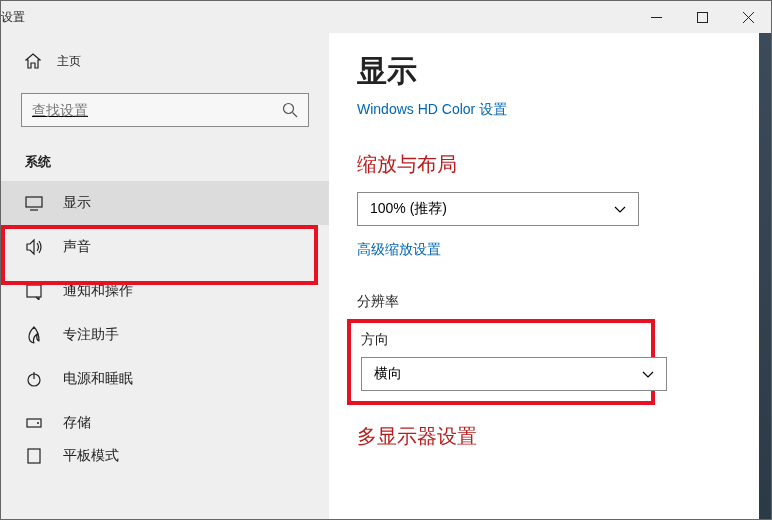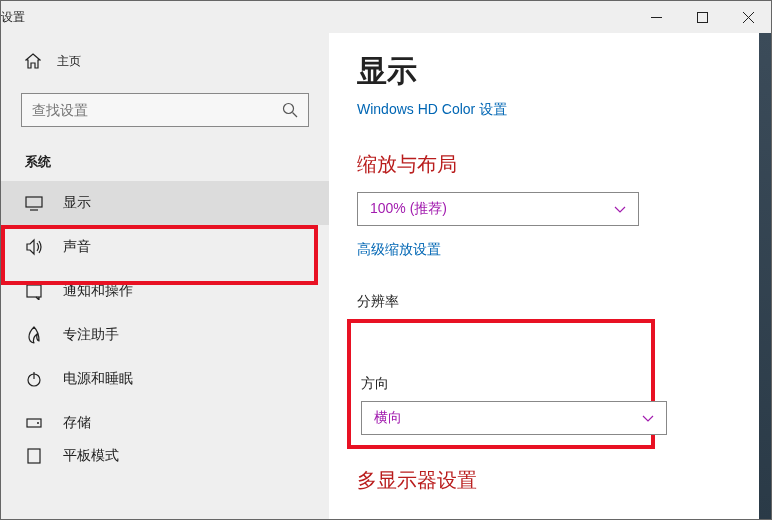--- a/index.html
+++ b/index.html
@@ -7,38 +7,38 @@
   .window { width: 772px; height: 520px; background: #fff; position: relative; border: 1px solid #666; }
   .titlebar { height: 32px; display: flex; align-items: center; background: #efefef; }
   .title { font-size: 12px; color: #222; flex: 0 0 auto; }
   .tb-spacer { flex: 1; }
   .tb-btn { width: 46px; height: 32px; display: flex; align-items: center; justify-content: center; color: #222; }
   .tb-btn svg { width: 11px; height: 11px; }
   .body { display: flex; height: calc(100% - 32px); }
   .sidebar { width: 328px; background: #efefef; padding-top: 8px; position: relative; }
   .home-row { display: flex; align-items: center; gap: 16px; height: 40px; padding-left: 24px; font-size: 12px; color: #222; }
   .home-row svg { width: 16px; height: 16px; }
-  .search-wrap { padding: 12px 20px 8px 20px; }
+  .search-wrap { padding: 12px 20px 8px 20px; text-decoration: underline; }
   .search { height: 34px; border: 1px solid #888; background: #f7f7f7; display: flex; align-items: center; padding: 0 10px; }
   .search input { border: none; background: transparent; flex: 1; font-size: 14px; color: #666; outline: none; }
   .search svg { width: 16px; height: 16px; color: #555; }
   .section-label { font-size: 13px; font-weight: 600; padding: 18px 24px 10px 24px; color: #222; }
   .nav-item { height: 44px; display: flex; align-items: center; gap: 20px; padding-left: 24px; font-size: 14px; color: #222; position: relative; }
   .nav-item.active { background: #dcdcdc; }
   .nav-item svg { width: 18px; height: 18px; flex: 0 0 18px; }
   .red-box-1 { position: absolute; left: 0; top: 192px; width: 317px; height: 60px; border: 4px solid #e81123; pointer-events: none; }
   .main { flex: 1; padding: 18px 28px 0 28px; overflow: hidden; }
   .h1 { font-size: 30px; font-weight: 600; color: #222; margin-bottom: 8px; }
   .link { color: #0066b4; font-size: 14px; margin-bottom: 18px; display: inline-block; }
   .h2 { font-size: 20px; font-weight: 400; color: #b91c1c; margin-top: 14px; margin-bottom: 14px; }
   .label { font-size: 14px; color: #222; margin-bottom: 8px; }
-  .select { width: 282px; height: 34px; border: 1px solid #888; background: #fff; display: flex; align-items: center; justify-content: space-between; padding: 0 12px; font-size: 14px; color: #a21caf; margin-bottom: 14px; }
+  .select { width: 282px; height: 34px; border: 1px solid #888; background: #fff; display: flex; align-items: center; justify-content: space-between; padding: 0 12px; font-size: 14px; color: #000000; margin-bottom: 14px; }
   .select svg { width: 12px; height: 12px; }
   .red-box-2 { border: 4px solid #e81123; padding: 8px 10px 6px 10px; width: 308px; margin-top: 6px; margin-left: -10px; }
-  .red-box-2 .label { margin-bottom: 8px; margin-top: 44px; }
+  .red-box-2 .label { margin-bottom: 8px; }
   .red-box-2 .select { width: 306px; margin-bottom: 4px; }
   .right-edge { position: absolute; right: 0; top: 32px; width: 12px; height: calc(100% - 32px); background: linear-gradient(#3b4b59, #2a3a47); }
 </style>
 </head>
 <body>
 
 <div class="window">
 
   <div class="titlebar">
     <div class="title">设置</div>

